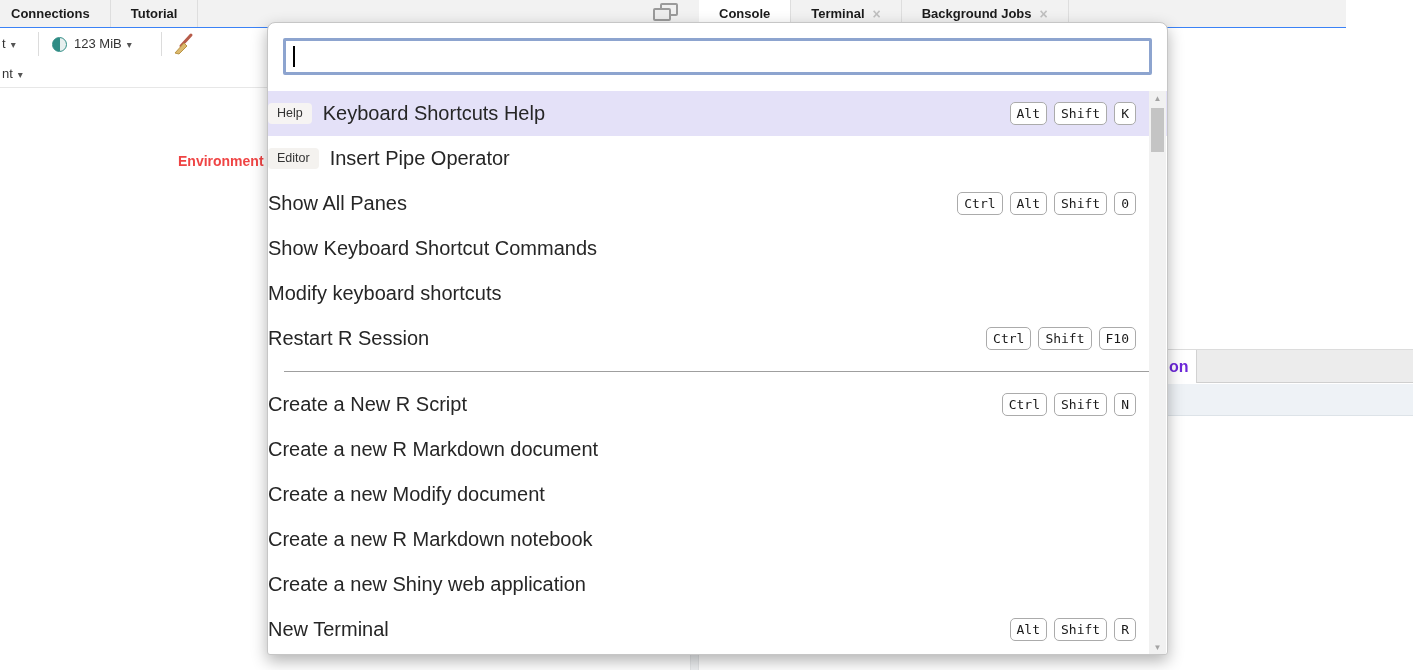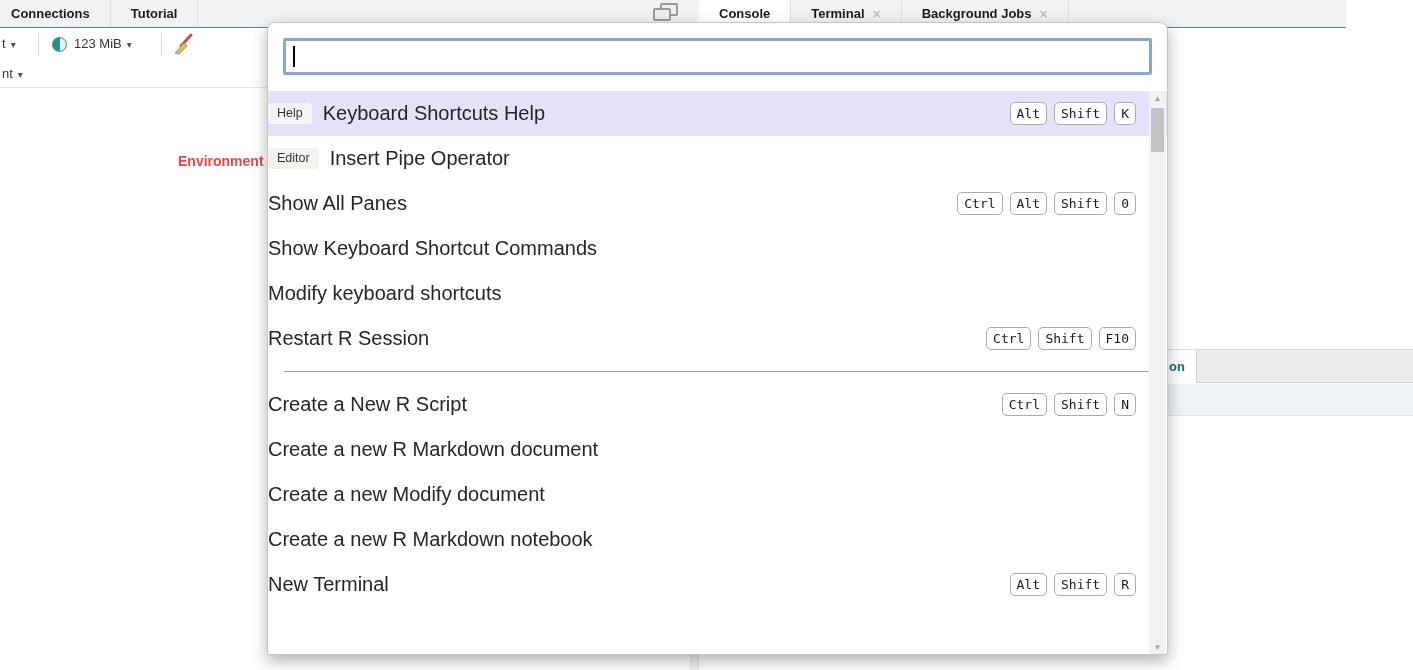--- a/index.html
+++ b/index.html
@@ -37,21 +37,21 @@
   .mem-pie { position:absolute; left:52px; top:9px; width:15px; height:15px; border-radius:50%;
              border:1px solid #2f8c85;
              background:linear-gradient(90deg,#2f8c85 50%, #e7efee 50%); }
   .broom { position:absolute; left:171px; top:4px; width:24px; height:24px; }
   .env-empty { position:absolute; left:178px; top:153px; font-size:14px; color:#ef4444;font-weight:bold; }
 
   
   .br-strip { position:absolute; left:1168px; top:349px; width:245px; height:34px;
               background:#ececec; border-top:1px solid #dcdcdc; border-bottom:1px solid #cfcfcf; }
   .br-tab { position:absolute; left:0; top:0; width:29px; height:33px; background:#fff;
-            border-right:1px solid #d2d2d2; font-size:13px; font-weight:bold; color:#0f766e;
+            border-right:1px solid #d2d2d2; font-size:16px; font-weight:bold; color:#6d28d9;
             line-height:33px; padding-left:1px; overflow:hidden; }
   .br-toolbar { position:absolute; left:1168px; top:384px; width:245px; height:32px;
                 background:#eef2f6; border-bottom:1px solid #dde3e8; }
 
   
   .palette { position:absolute; left:267px; top:22px; width:901px; height:633px;
              background:#fff; border:1px solid #c6c6c6; border-radius:8px 8px 3px 3px;
              box-shadow:0 6px 16px rgba(0,0,0,0.30); overflow:hidden; }
   .search-wrap { position:absolute; left:15px; top:15px; right:15px; height:37px; }
   .search-input { width:100%; height:37px; border:3px solid #8da4cf; border-radius:2px;
@@ -201,20 +201,23 @@
       <div class="prow">
         <span class="plabel">Create a new R Markdown document</span>
       </div>
       <div class="prow">
         <span class="plabel">Create a new Modify document</span>
       </div>
       <div class="prow">
         <span class="plabel">Create a new R Markdown notebook</span>
       </div>
       <div class="prow">
+        <span class="plabel">Create a new Shiny web application</span>
+      </div>
+      <div class="prow">
         <span class="plabel">New Terminal</span>
         <span class="pkeys">
           <span class="keycap">Alt</span>
           <span class="keycap">Shift</span>
           <span class="keycap">R</span>
         </span>
       </div>
     </div>
   <div class="sbar">
     <div class="sb-arrow sb-up">▲</div>

